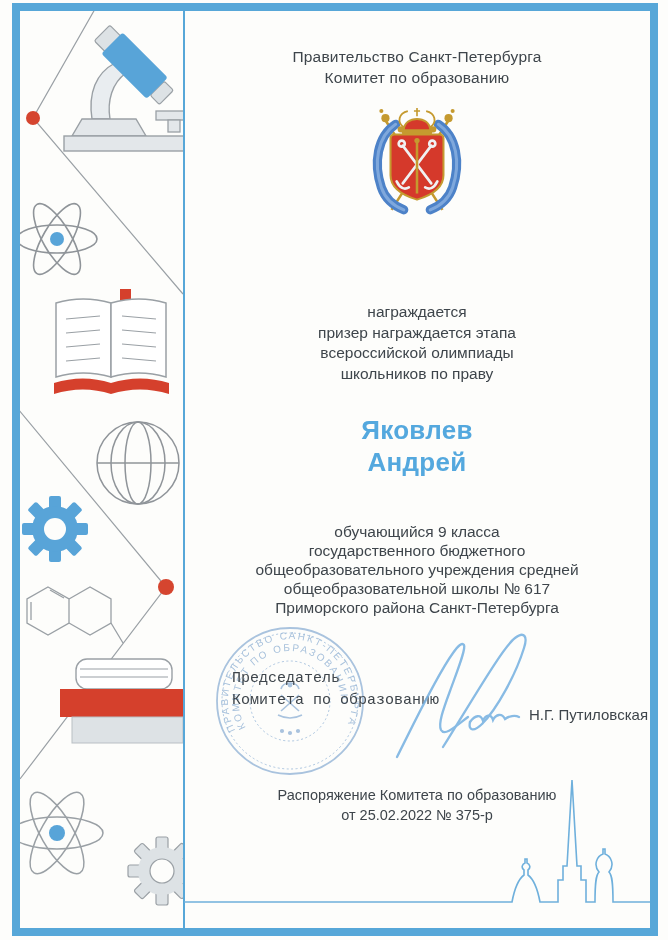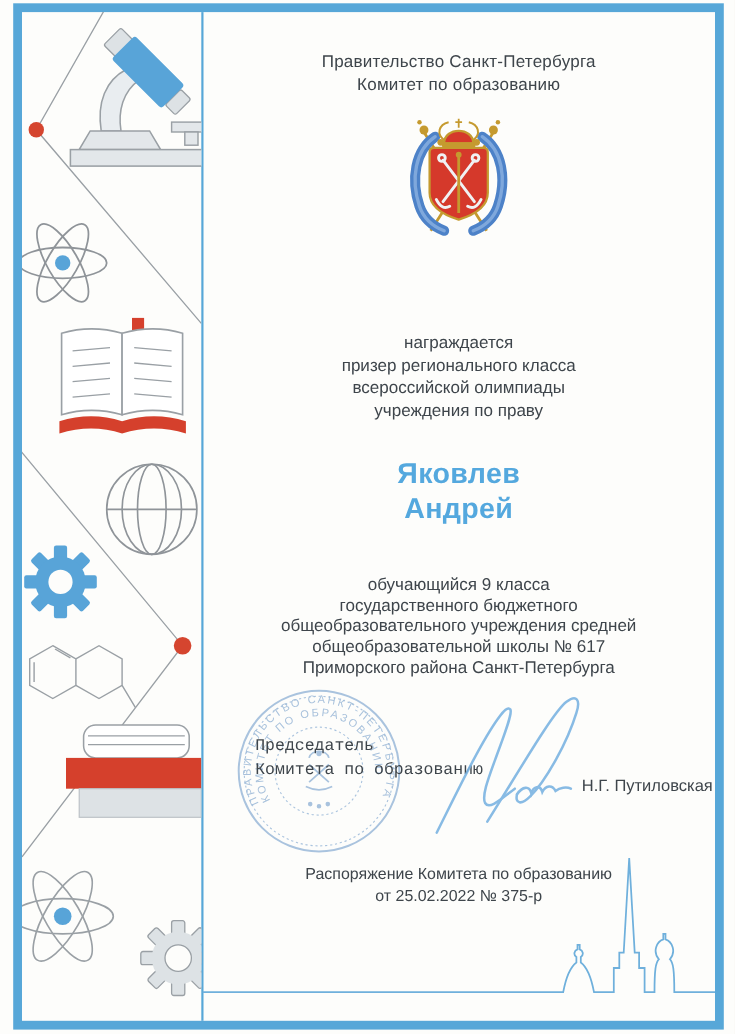--- a/index.html
+++ b/index.html
@@ -173,23 +173,23 @@
       <circle cx="40" cy="39" r="3"></circle>
         <circle cx="70" cy="39" r="3"></circle>
     </g>
     <path d="M55,38 V88" stroke="#c59a2f" stroke-width="2.5"></path>
     <circle cx="55" cy="36" r="2.6" fill="#c59a2f"></circle>
   </svg>
 
 
   <div class="ctr award-block">
     <div>награждается</div>
-    <div>призер регионального класса</div>
+    <div>призер награждается этапа</div>
     <div>всероссийской олимпиады</div>
-    <div>учреждения по праву</div>
+    <div>школьников по праву</div>
   </div>
 
   <div class="ctr name-block">
     <div>Яковлев</div>
     <div>Андрей</div>
   </div>
 
   <div class="ctr details-block">
     <div>обучающийся 9 класса</div>
     <div>государственного бюджетного</div>

